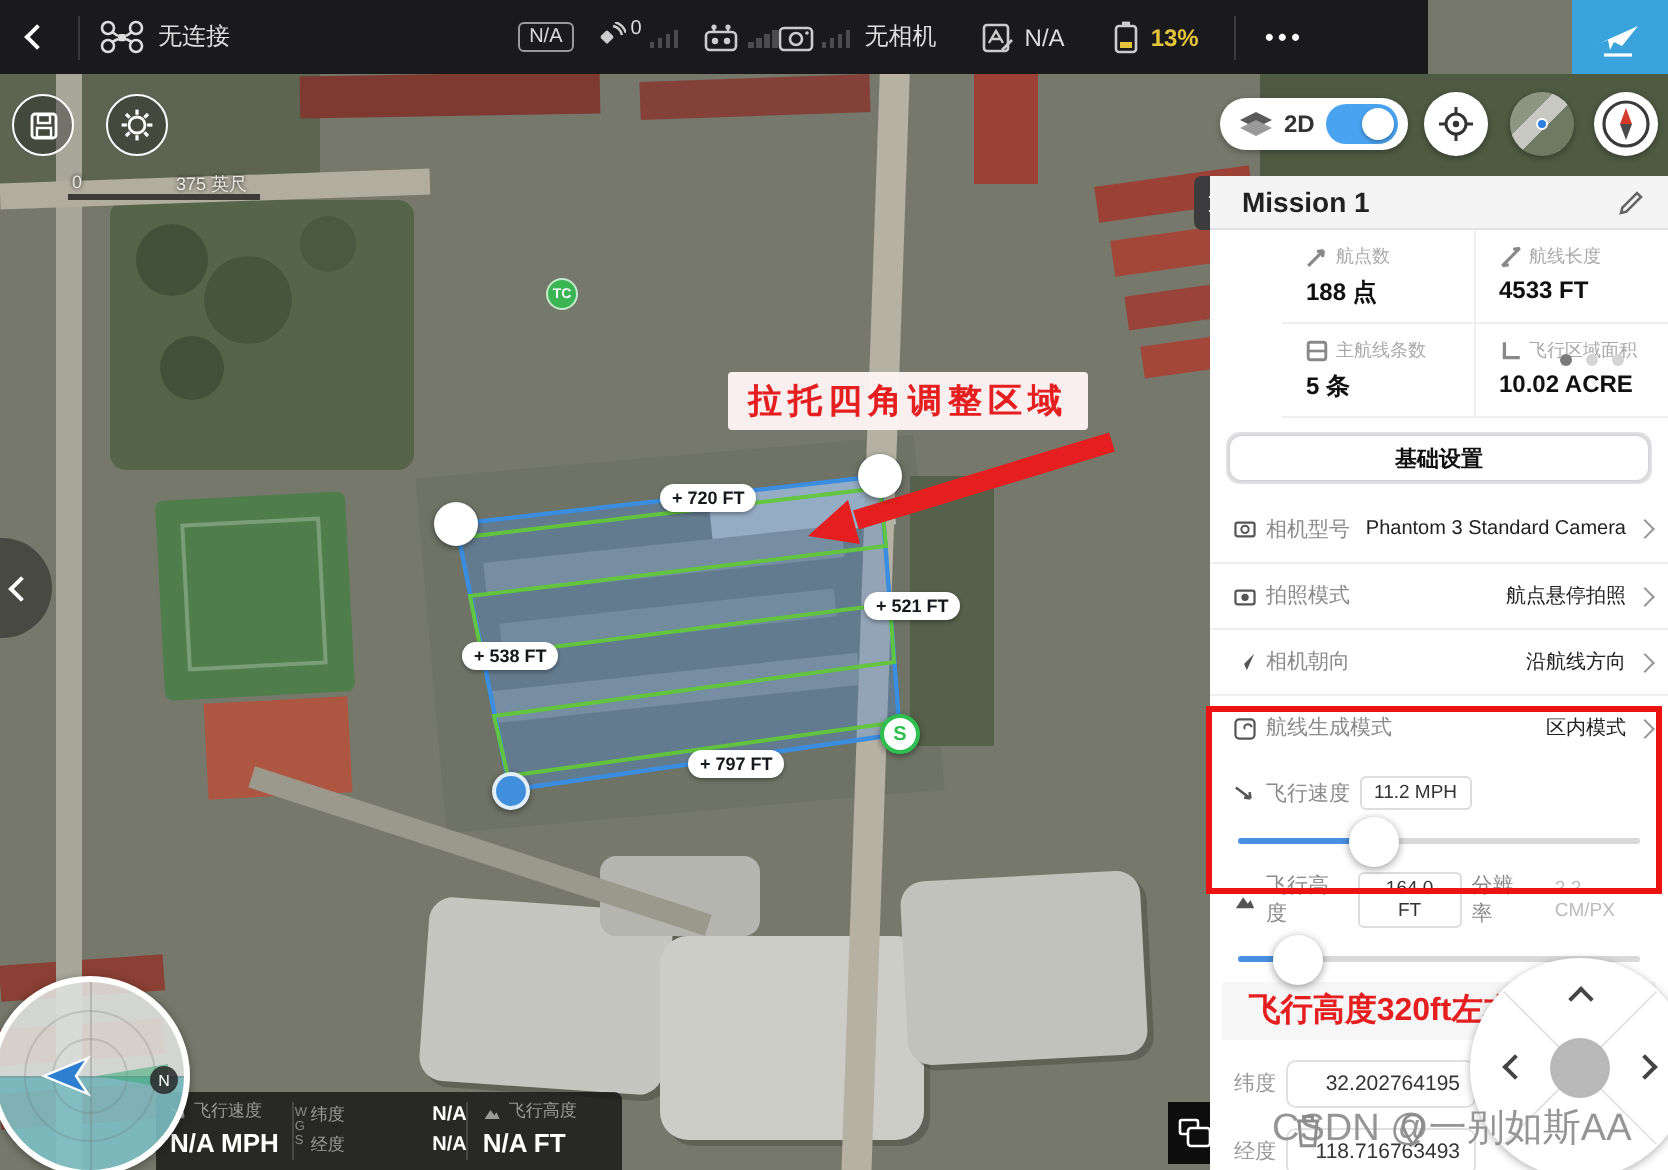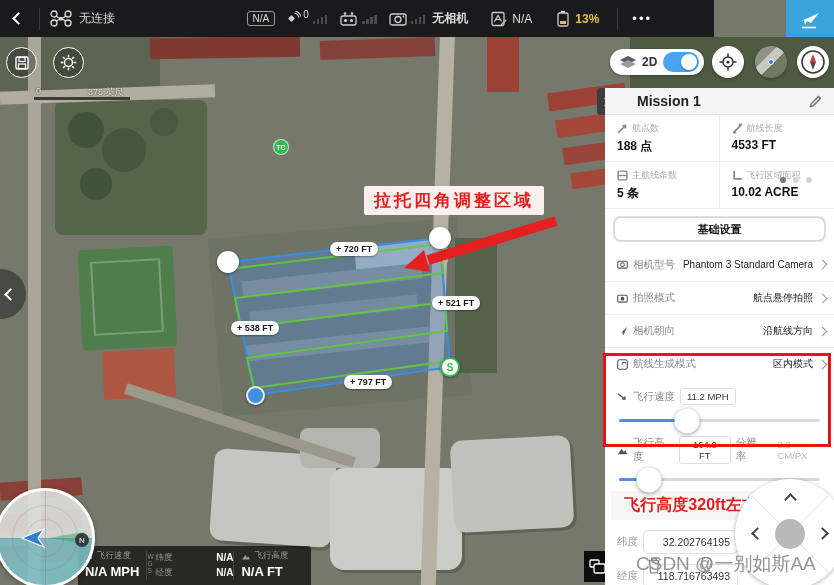--- a/index.html
+++ b/index.html
@@ -45,23 +45,23 @@
   .scale { position:absolute; z-index:14; color:#e8e8e2; font-size:9px; text-shadow:0 0 2px #000; }
   .scalebar { position:absolute; z-index:14; height:2.5px; background:rgba(20,20,20,.75); }
   .pill2d { position:absolute; z-index:14; height:26px; background:#fff; border-radius:14px; display:flex; align-items:center; padding:0 5px 0 10px; gap:6px; box-shadow:0 1px 3px rgba(0,0,0,.3); }
   .pill2d .lbl { font-size:12px; font-weight:bold; color:#333; }
   .toggle { width:36px; height:20px; border-radius:10px; background:#4aa3f0; position:relative; }
   .toggle i { position:absolute; right:2px; top:2px; width:16px; height:16px; border-radius:50%; background:#fff; box-shadow:0 1px 2px rgba(0,0,0,.3); }
   .roundwhite { position:absolute; z-index:14; width:32px; height:32px; border-radius:50%; background:#fff; display:flex; align-items:center; justify-content:center; box-shadow:0 1px 3px rgba(0,0,0,.35); overflow:hidden; }
 
   
   .panel { position:absolute; left:605px; top:88px; width:229px; height:497px; background:#fff; z-index:20; }
-  .p-header { height:27px; background:#f4f4f4; border-bottom:1px solid #e2e2e2; display:flex; align-items:center; padding:0 12px 0 32px; }
+  .p-header { height:27px; background:#f4f4f4; border-bottom:1px solid #e2e2e2; display:flex; align-items:center; padding:0 12px 0 16px; }
   .p-title { font-size:14px; font-weight:bold; color:#222; flex:1; }
-  .stats { display:grid; grid-template-columns:1fr 1fr; }
+  .stats { display:grid; grid-template-columns:1fr 1fr;padding-left:36px; }
   .stat { padding:7px 0 6px 12px; border-bottom:1px solid #efefef; }
   .stat:nth-child(odd) { border-right:1px solid #efefef; }
   .stat .lab { font-size:9px; color:#a9a9a9; display:flex; gap:4px; align-items:center; }
   .stat .val { font-size:12px; font-weight:bold; color:#111; margin-top:3px; }
   .pager { position:absolute; right:22px; top:89px; display:flex; gap:7px; }
   .pager i { width:6px; height:6px; border-radius:50%; background:#d4d4d4; }
   .pager i:first-child { background:#7a7a7a; }
   .tabs { margin:7px 8px 6px 8px; height:26px; background:#e3e3e6; border-radius:7px; display:flex; padding:2px; }
   .tab { flex:1; border-radius:6px; font-size:11px; color:#555; display:flex; align-items:center; justify-content:center; }
   .tab.sel { background:#fff; color:#111; font-weight:bold; box-shadow:0 0 2px rgba(0,0,0,.18); }
@@ -298,21 +298,21 @@
         <circle cx="6.5" cy="9.5" r="1.6" fill="#ccc"></circle>
           <circle cx="12.5" cy="9.5" r="1.6" fill="#ccc"></circle>
       </svg>
       <span class="bars">
         <i style="height:3px"></i>
           <i style="height:5px"></i>
           <i style="height:7px"></i>
           <i style="height:9px"></i>
         </span>
     </div>
-    <div class="tb-item" style="margin-left:12px;gap:4px;font-weight:bold;">
+    <div class="tb-item" style="margin-left:0;gap:4px;">
       <svg width="18" height="14" viewBox="0 0 18 14">
         <rect x="1" y="2" width="16" height="11" rx="2" fill="none" stroke="#ccc" stroke-width="1.3"></rect>
         <circle cx="9" cy="7.5" r="3" fill="none" stroke="#ccc" stroke-width="1.3"></circle>
         <circle cx="14.5" cy="4.5" r="0.9" fill="#ccc"></circle>
       </svg>
       <span class="bars">
         <i style="height:3px"></i>
           <i style="height:5px"></i>
           <i style="height:7px"></i>
           <i style="height:9px"></i>

